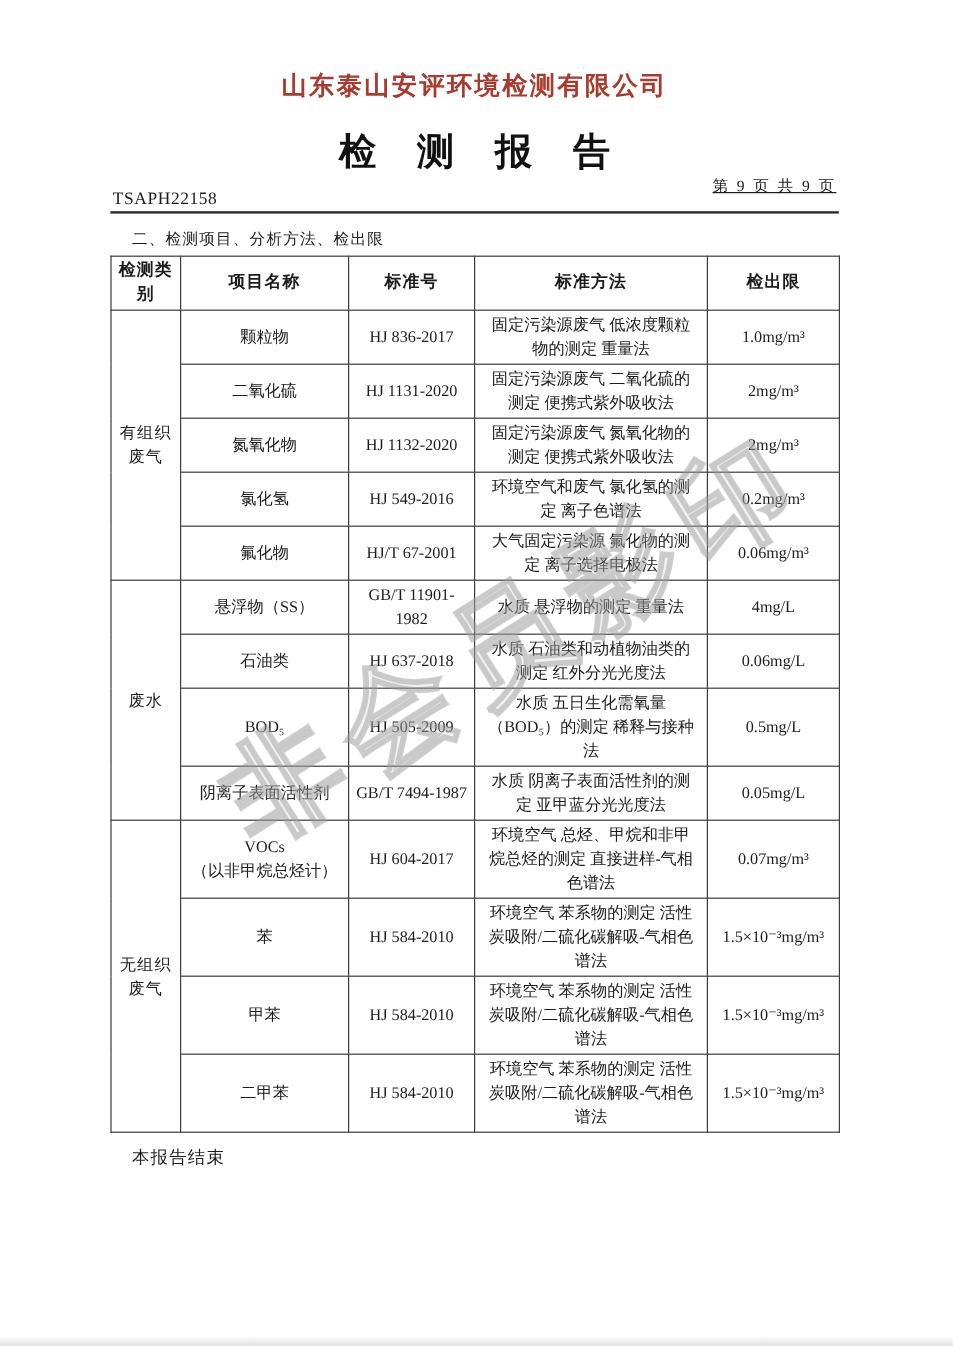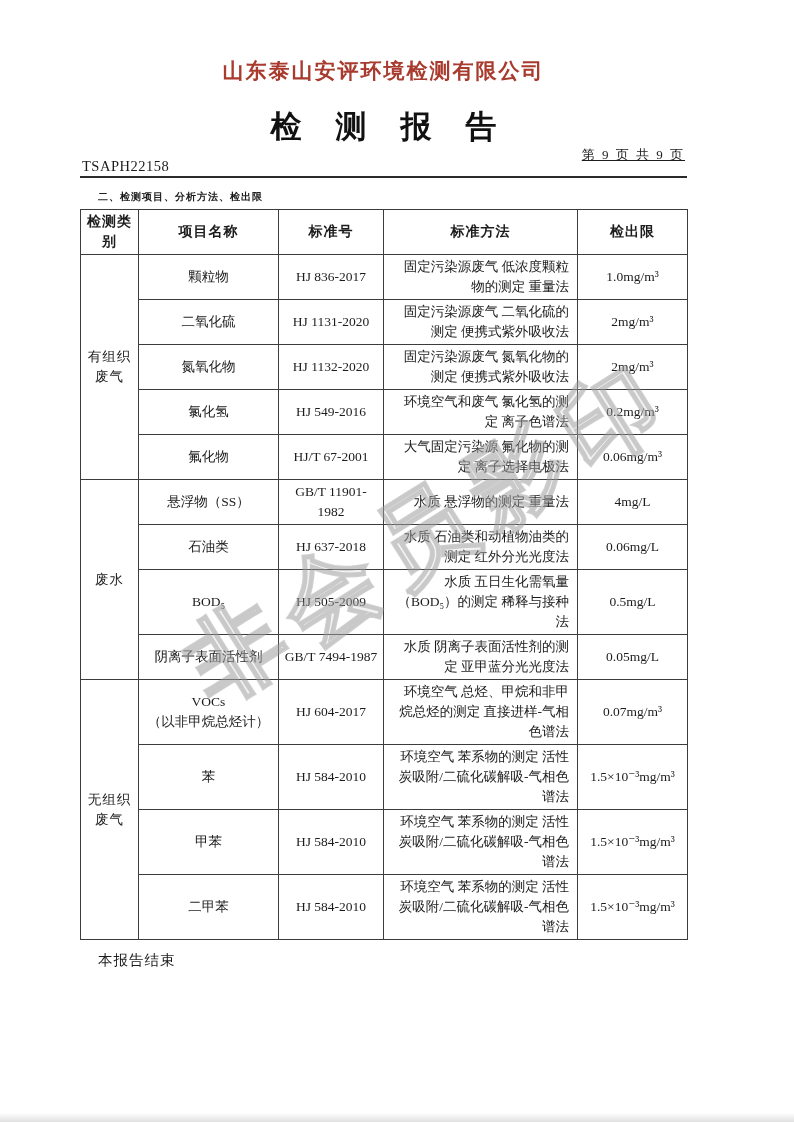--- a/index.html
+++ b/index.html
@@ -4,46 +4,46 @@
 <style>
   html,body{margin:0;padding:0;}
   body{
     width:794px;height:1122px;
     background:#ffffff;
     position:relative;
     overflow:hidden;
     font-family:"Liberation Serif","DejaVu Serif",serif;
     color:#1c1c1c;
   }
-  .content{position:absolute;left:80px;top:0;width:607px;}
+  .content{position:absolute;left:92px;top:0;width:607px;}
   .company{
     margin-top:57px;text-align:center;
     font-size:21px;font-weight:600;letter-spacing:2px;
     color:#a83b2e;
   }
   .report-title{
     margin-top:21px;text-align:center;
     font-size:31px;font-weight:bold;
     letter-spacing:34px;text-indent:34px;
     color:#111;
   }
   .meta{position:relative;height:26px;margin-top:2px;border-bottom:2px solid #2b2b2b;}
   .report-no{position:absolute;left:2px;bottom:1px;font-size:14.5px;letter-spacing:0.5px;}
   .page-info{position:absolute;right:2px;top:-4px;font-size:13px;letter-spacing:2px;text-decoration:underline;}
-  .section-title{margin:12px 0 5px 18px;font-size:10px;font-weight:bold;letter-spacing:1px;}
+  .section-title{margin:12px 0 5px 18px;font-size:13px;font-weight:normal;letter-spacing:1px;}
   table{border-collapse:collapse;table-layout:fixed;width:607px;padding-left:32px;}
   col.c1{width:58px;}col.c2{width:140px;}col.c3{width:105px;}col.c4{width:194px;}col.c5{width:110px;}
   th,td{
     border:1px solid #3c3c3c;
     font-size:13.5px;line-height:20px;
     padding:2px 4px;text-align:center;vertical-align:middle;
     word-break:break-word;
   }
   th{font-weight:bold;font-size:14px;letter-spacing:1px;}
-  td.method{text-align:right;padding:2px 8px;}
+  td.method{text-align:center;padding:2px 8px;}
   td.cat{letter-spacing:1px;}
   tr.h38{height:38px;}tr.h42{height:42px;}tr.h44{height:44px;}tr.h45{height:45px;}
   tr.h50{height:50px;}tr.h54{height:54px;}tr.h56{height:56px;}tr.h58{height:58px;}
   .footer-note{margin:11px 0 0 18px;font-size:14.5px;letter-spacing:1px;}
   .watermark{
     position:absolute;left:105px;top:468px;width:650px;
     text-align:center;
     font-family:"Liberation Sans","DejaVu Sans",sans-serif;
     font-size:96px;font-weight:bold;letter-spacing:14px;
     transform:rotate(-32deg);

